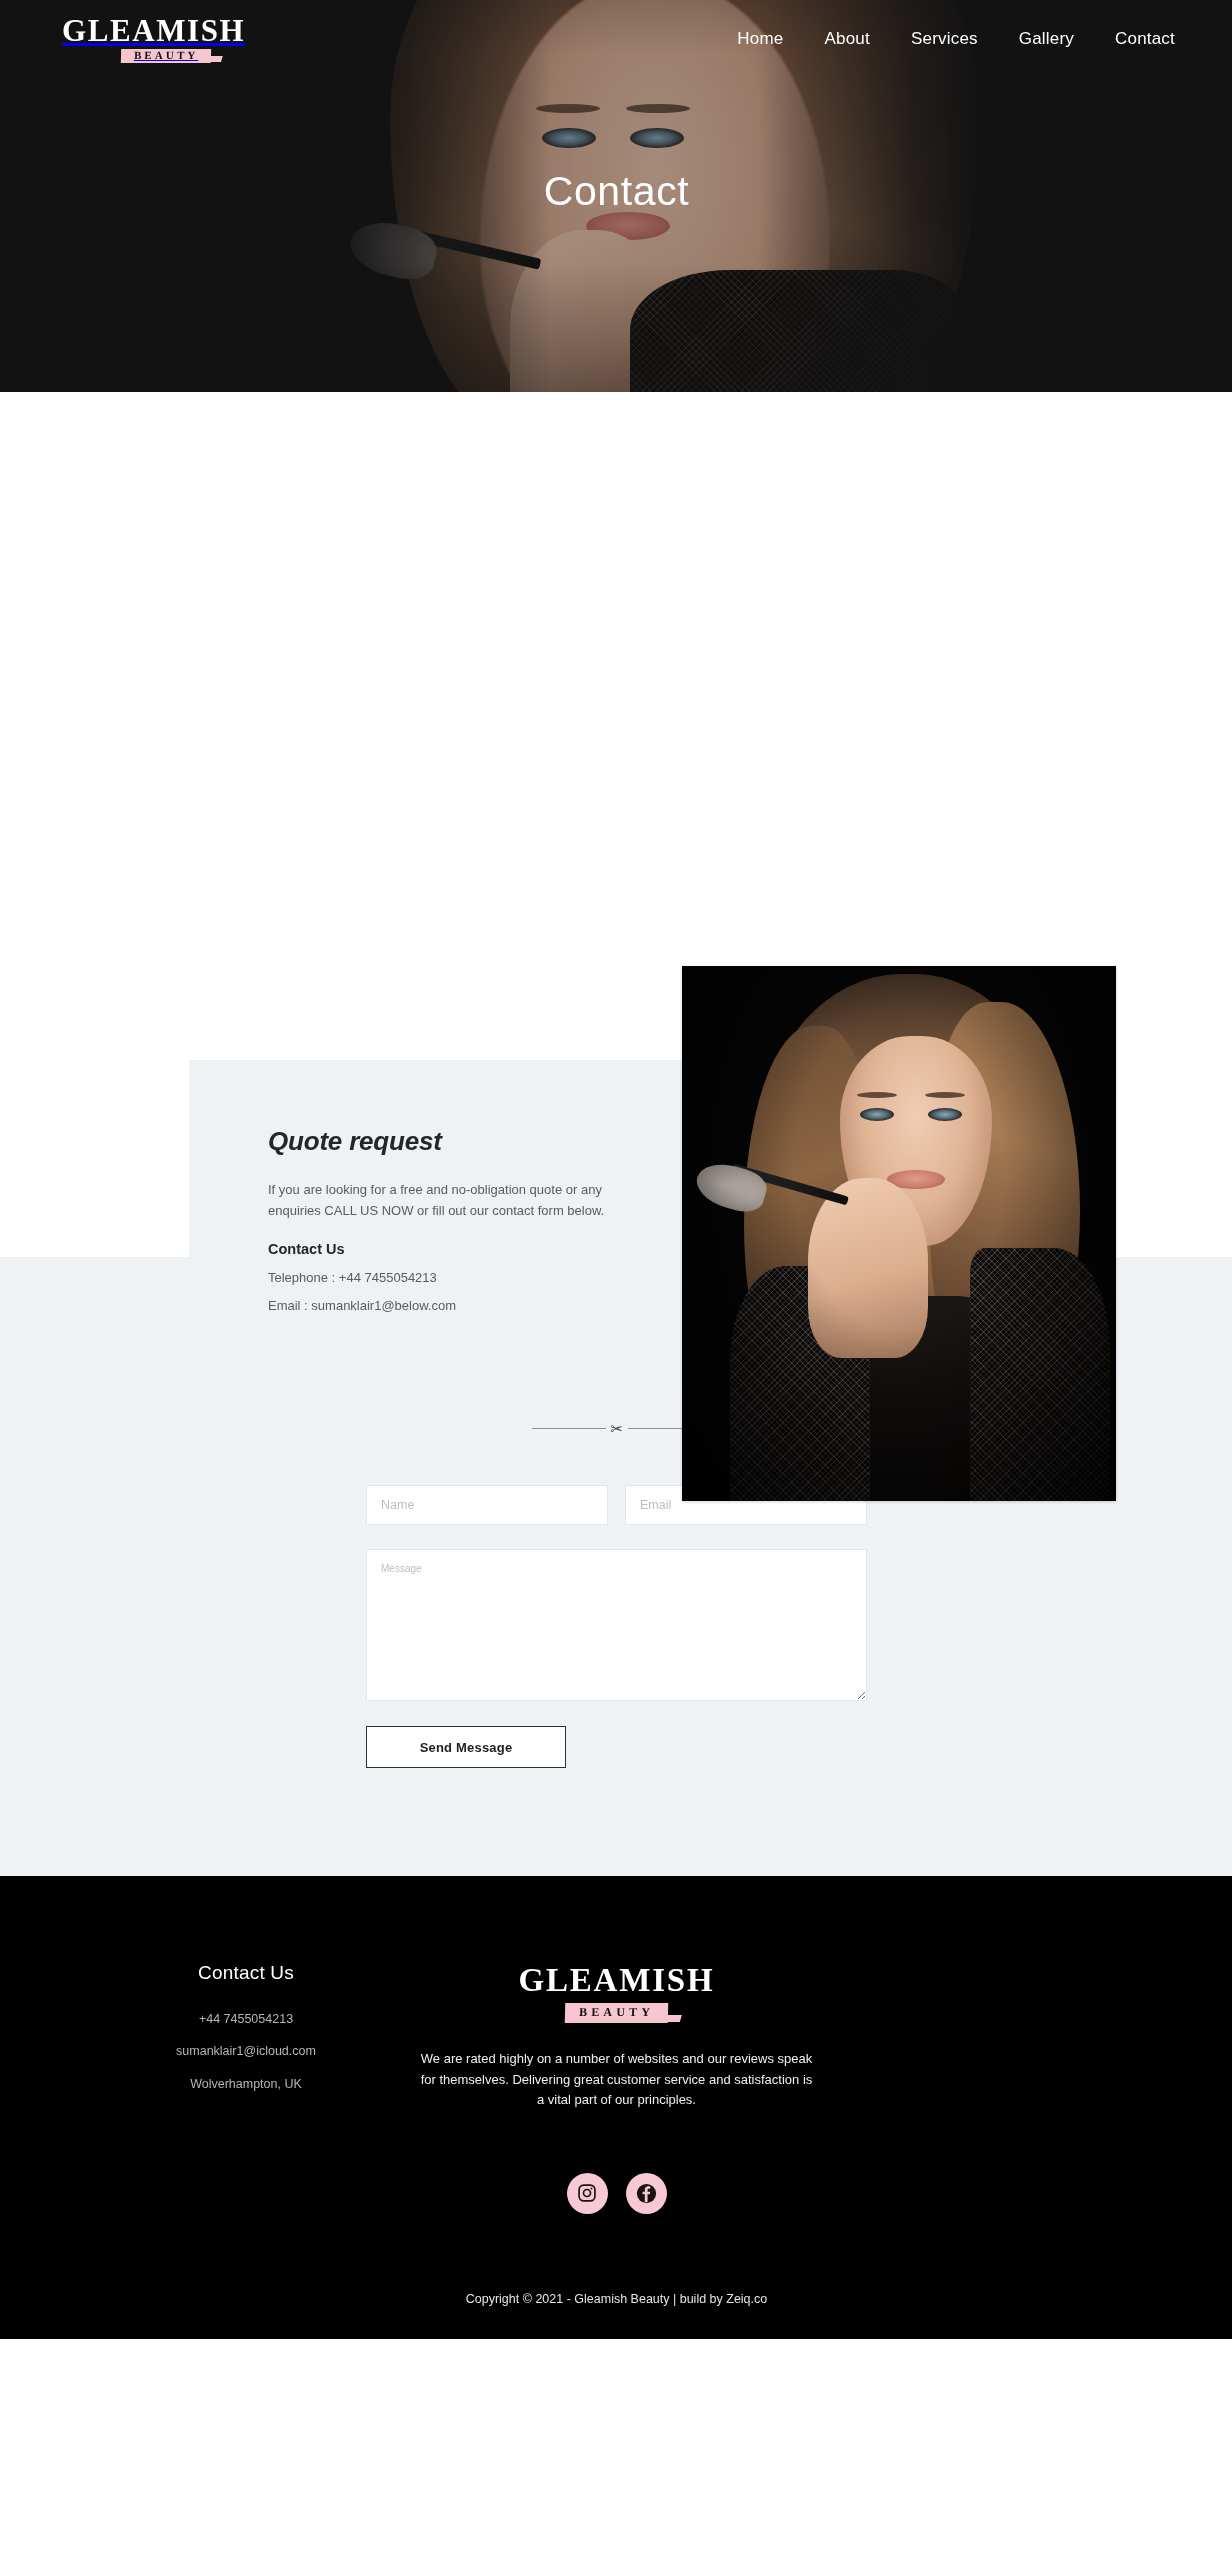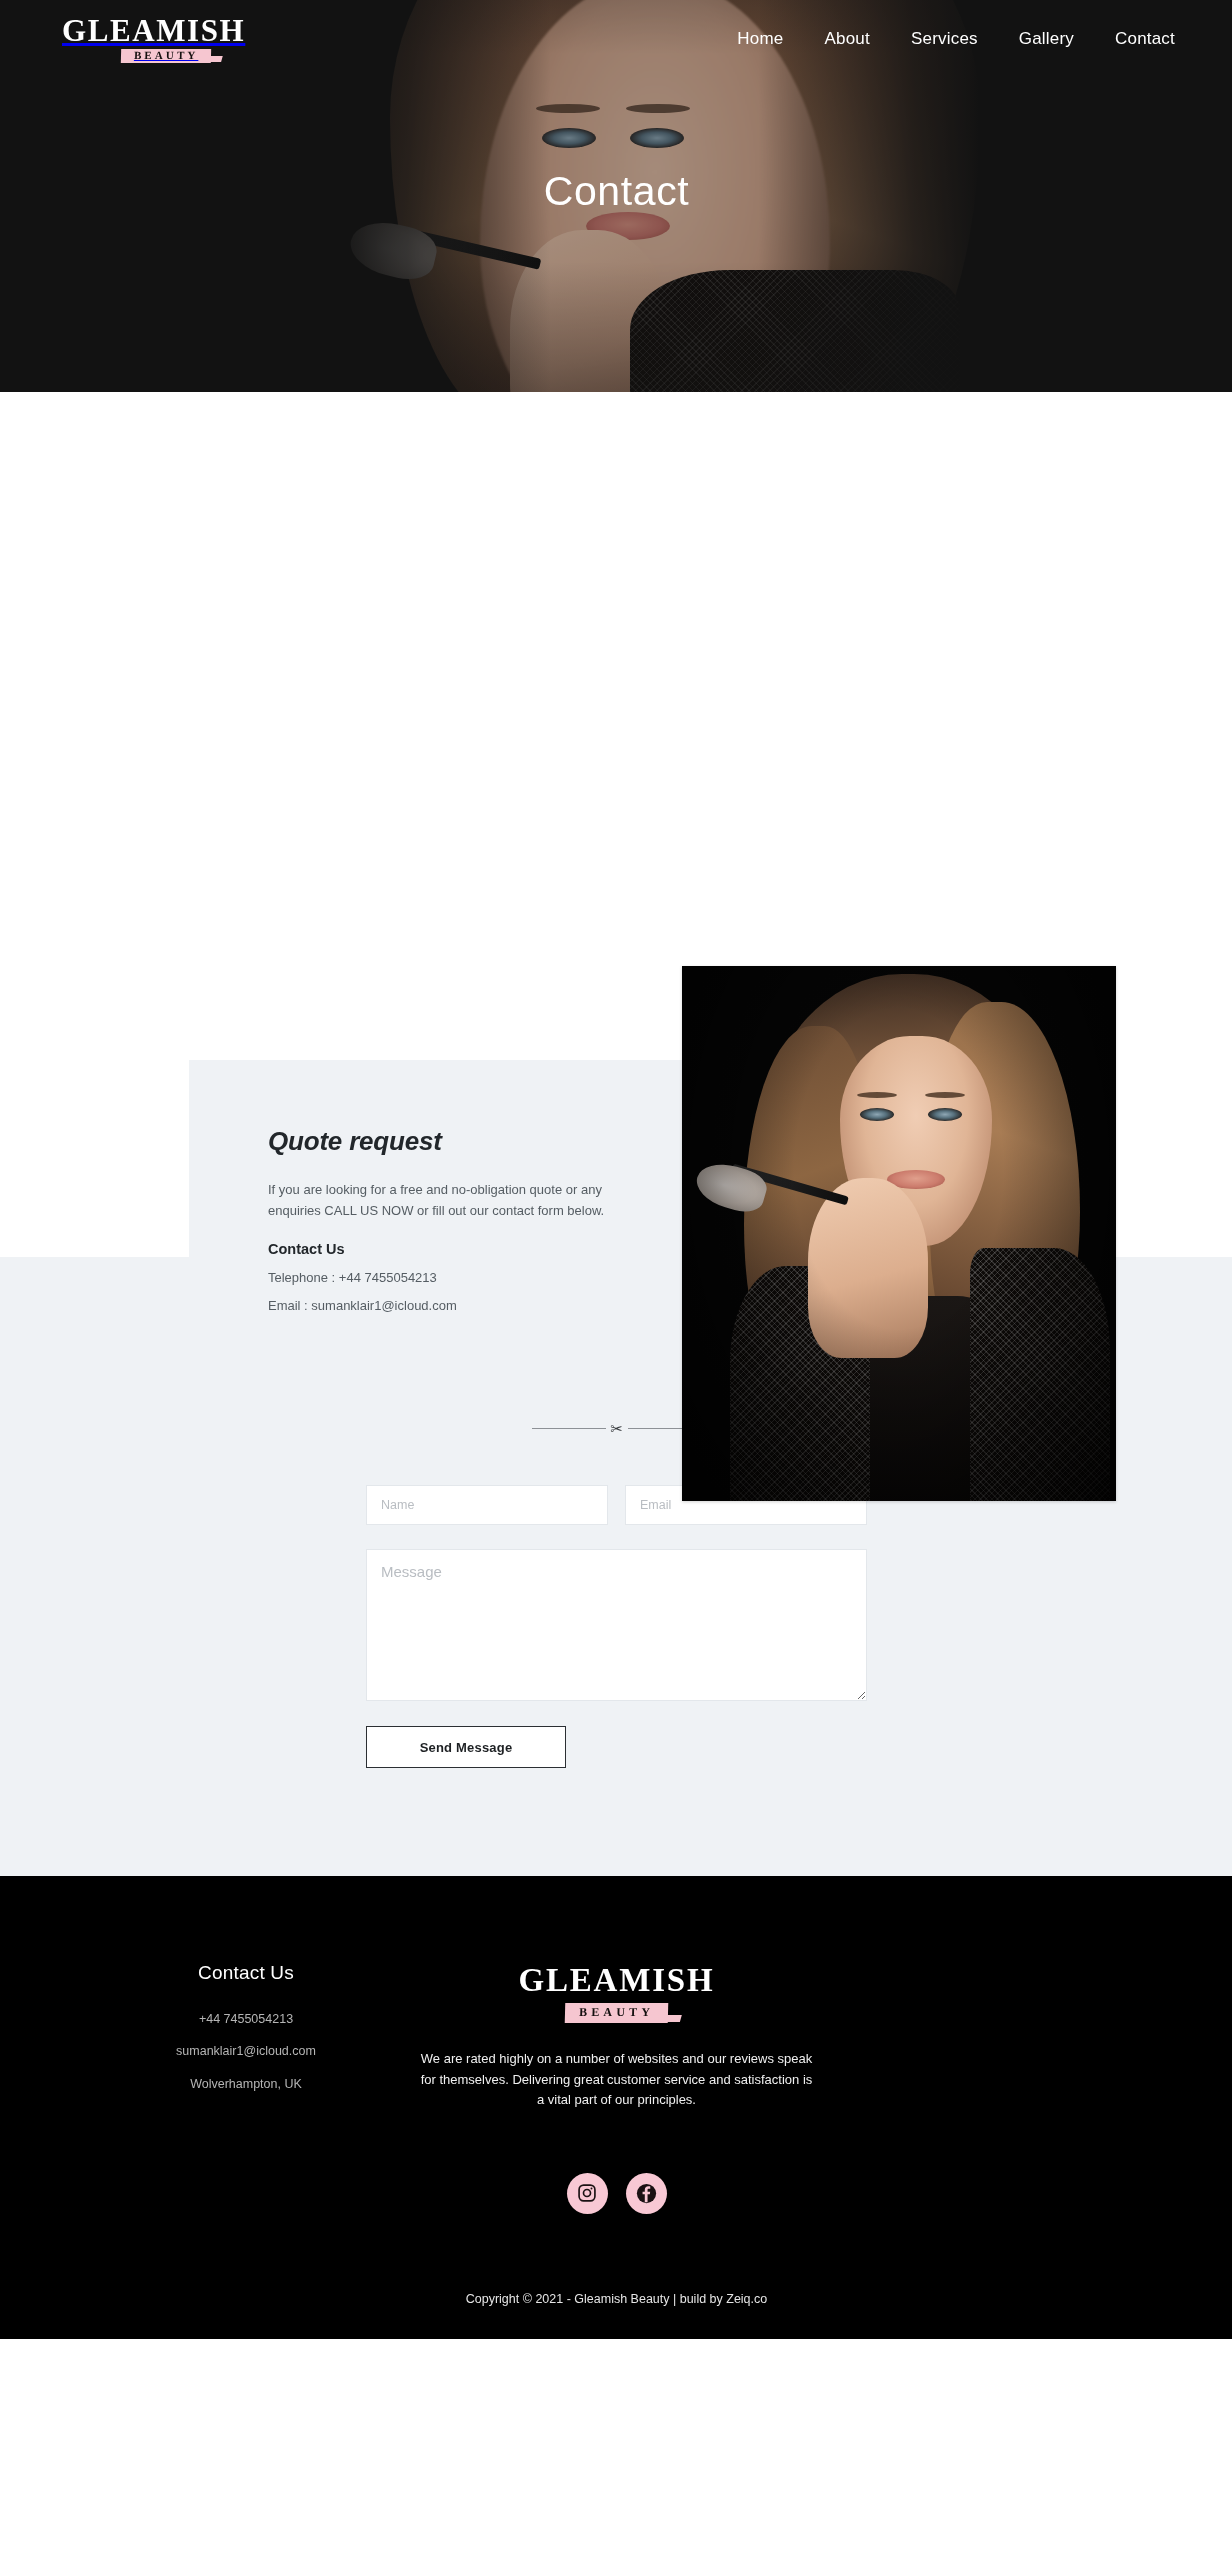--- a/index.html
+++ b/index.html
@@ -363,21 +363,21 @@
     outline: none;
   }
   .field::placeholder { color: #b9bdc2; }
   .textarea {
     width: 100%;
     height: 152px;
     background: #ffffff;
     border: 1px solid #e3e7eb;
     padding: 13px 14px;
     font-family: "Liberation Sans", sans-serif;
-    font-size: 15px;
+    font-size: 10px;
     color: #15803d;
     resize: vertical;
     outline: none;
     display: block;
     margin-bottom: 25px;
   }
   .textarea::placeholder { color: #b9bdc2; }
   .send-btn {
     width: 200px; height: 42px;
     background: #ffffff;
@@ -523,21 +523,21 @@
 </section>
 
 <section class="quote-section">
 
   <div class="quote-card">
     <div class="quote-inner">
       <h2 class="quote-title">Quote request</h2>
       <p class="quote-body">If you are looking for a free and no-obligation quote or any enquiries CALL US NOW or fill out our contact form below.</p>
       <h3 class="quote-sub">Contact Us</h3>
       <div class="quote-line">Telephone :  +44 7455054213</div>
-      <div class="quote-line">Email :  sumanklair1@icloud.com</div>
+      <div class="quote-line">Email :  sumanklair1@below.com</div>
     </div>
   </div>
 
   <div class="portrait">
     <div class="p-hair"></div>
     <div class="p-hairL"></div>
     <div class="p-hairR"></div>
     <div class="p-face"></div>
     <div class="p-brow-l"></div>
       <div class="p-brow-r"></div>

